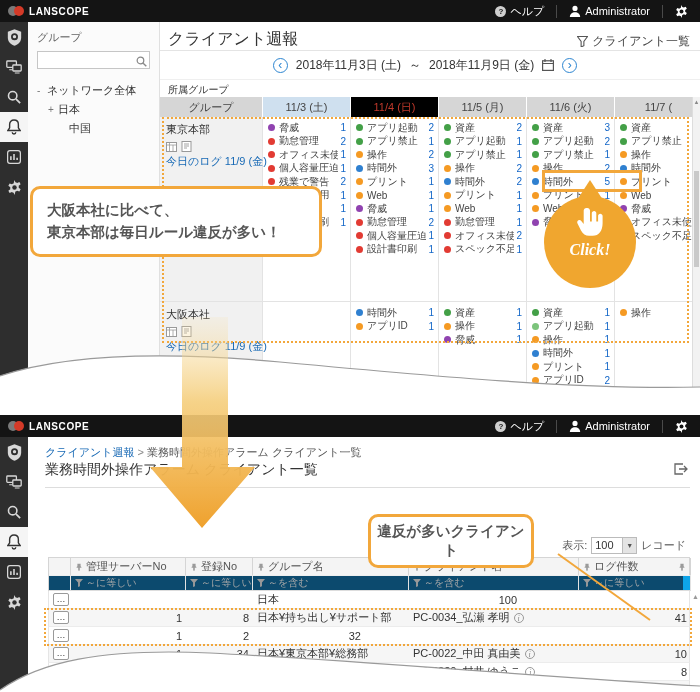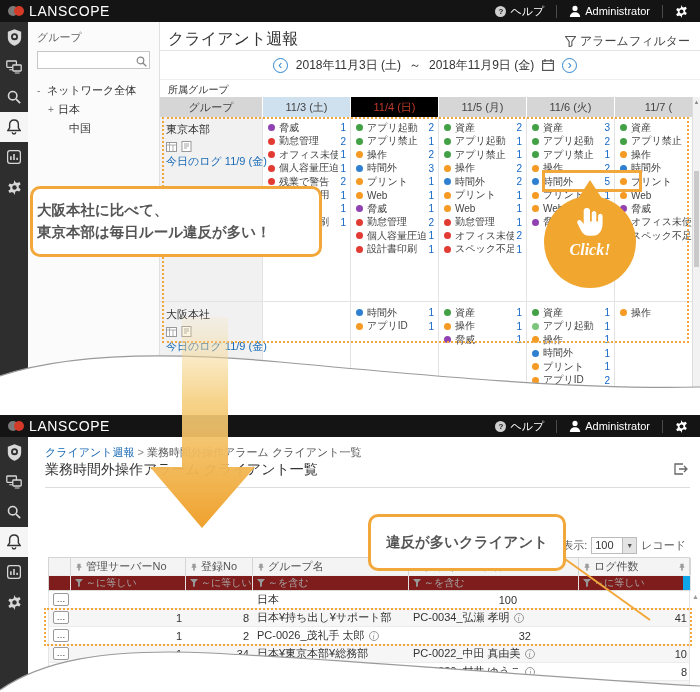--- a/index.html
+++ b/index.html
@@ -9,21 +9,21 @@
 .shot{position:absolute;left:0;width:700px;overflow:hidden;background:#fff}
 .s1{top:0;height:415px}
 .s2{top:415px;height:277px}
 
 .topbar{position:absolute;left:0;top:0;right:0;height:22px;background:#141414;color:#fff;
   display:flex;align-items:center;padding:0 8px;font-size:11px}
 .logo{display:flex;align-items:center;gap:5px}
 .lc{width:10px;height:10px;border-radius:50%;display:inline-block}
 .lc1{background:#7a7a7a}
 .lc2{background:#d43a28;margin-left:-9px}
-.ltxt{font-weight:normal;letter-spacing:.6px;font-size:14px}
+.ltxt{font-weight:bold;letter-spacing:.6px;font-size:10px}
 .tb-right{margin-left:auto;display:flex;align-items:center}
 .tb-item{display:flex;align-items:center;gap:4px;cursor:pointer;padding:0 4px}
 .tb-sep{width:1px;height:13px;background:#4a4a4a;margin:0 8px}
 .hcirc{width:11px;height:11px;border-radius:50%;background:#cfcfcf;color:#1a1a1a;font-size:8px;
   font-weight:bold;text-align:center;line-height:11px;display:inline-block}
 .uic svg,.gic svg{display:block}
 
 .rail{position:absolute;left:0;top:22px;width:28px;bottom:0;background:#2e2e2e}
 .ritem{width:28px;height:30px;display:flex;align-items:center;justify-content:center;color:#d8d8d8;cursor:pointer}
 .ritem.active{background:#f5f5f5;color:#333}
@@ -84,22 +84,22 @@
 .hlbox{position:absolute;left:542px;top:170px;width:100px;height:22px;border:3px solid #f2a73b;z-index:21}
 .badge{position:absolute;left:544px;top:196px;width:92px;height:92px;border-radius:50%;
   background:#f0a62f;z-index:22;display:flex;flex-direction:column;align-items:center}
 .btail{position:absolute;left:33px;top:-16px;width:0;height:0;border-left:13px solid transparent;
   border-right:13px solid transparent;border-bottom:20px solid #f0a62f}
 .handic{margin-top:9px;display:flex}
 .clicktxt{color:#fff;font-family:"Liberation Serif",serif;font-style:italic;font-weight:bold;
   font-size:16px;margin-top:-4px}
 .callout{position:absolute;background:#fff;border:3px solid #f2a73b;border-radius:10px;
   font-weight:bold;color:#555}
-.callout1{left:30px;top:186px;width:292px;padding:10px 4px;font-size:14.5px;line-height:1.55;z-index:46}
-.callout2{left:368px;top:514px;width:198px;padding:16px 0;text-align:center;font-size:14.5px;z-index:50}
+.callout1{left:30px;top:186px;width:292px;padding:10px 14px;font-size:14.5px;line-height:1.55;z-index:46}
+.callout2{left:368px;top:514px;width:166px;padding:5px 0;text-align:center;font-size:14.5px;z-index:50}
 .tear1{position:absolute;left:0;top:340px;z-index:30;pointer-events:none}
 .tear2{position:absolute;left:0;top:640px;z-index:31;pointer-events:none}
 .bigarrow{position:absolute;left:145px;top:315px;z-index:45;pointer-events:none}
 .conn2{position:absolute;left:550px;top:546px;z-index:27;pointer-events:none}
 .dotted2{position:absolute;left:44px;top:608px;width:648px;height:38px;
   border:2px dotted #f2a73b;z-index:26;pointer-events:none}
 
 .bc{position:absolute;left:45px;top:30px;font-size:11px;white-space:nowrap}
 .bclink{color:#1769b5;cursor:pointer}
 .bcsep{color:#888}
@@ -116,21 +116,21 @@
 .rval{flex:1;font-size:11px;padding:1px 3px;color:#333}
 .rbtn{width:14px;background:#e4e4e4;border-left:1px solid #bbb;font-size:7px;color:#555;
   text-align:center;line-height:15px}
 #clientTable{position:absolute;left:48px;top:142px;width:642px;font-size:11px}
 .chead{display:flex;height:18px;background:#f4f4f4;border:1px solid #d5d5d5;border-bottom:none;color:#555}
 .cc{display:flex;align-items:center;gap:3px;padding:0 4px;border-right:1px solid #d5d5d5;overflow:hidden;white-space:nowrap}
 .pin{display:flex;flex:none}
 .pin.tail{margin-left:auto}
 .c0{width:22px;flex:none}.c1{width:115px;flex:none}.c2{width:67px;flex:none}
 .c3{width:156px;flex:none}.c4{width:170px;flex:none}.c5{width:112px;flex:none}
-.cfilter{display:flex;height:16px;border-left:1px solid #d5d5d5;border-right:7px solid #0ea5e9;background:#7f1d1d}
+.cfilter{display:flex;height:16px;border-left:1px solid #d5d5d5;border-right:7px solid #0ea5e9;background:#0c4a6e}
 .cf{display:flex;align-items:center;gap:3px;padding:0 4px;border-right:1px solid #e2e2e2;
   border-top:1px solid #eee;border-bottom:1px solid #ddd;overflow:hidden;white-space:nowrap;cursor:text}
 .ffun{color:#999;display:flex;flex:none}
 .fph{color:#a8a8a8;font-size:10px}
 .crow{display:flex;height:18px;align-items:center;border-bottom:1px solid #ececec;
   border-left:1px solid #e5e5e5;border-right:1px solid #e5e5e5;background:#fff;cursor:pointer}
 .crow.odd{background:#f6f6f6}
 .cd{padding:0 4px;overflow:hidden;white-space:nowrap;color:#333}
 .cd.num{text-align:right}
 .dots3{width:16px;height:13px;border:1px solid #999;border-radius:2px;background:#fff;font-size:9px;
@@ -248,21 +248,21 @@
     </aside>
 
     <main class="s1main">
       <h1 class="ptitle">クライアント週報</h1>
       <div class="filterbtn">
         <span class="ficn">
             <svg width="11" height="11" viewBox="0 0 12 12">
               <path d="M0.5 0.5h11L7.5 6v4.5l-3 1.5V6z" fill="none" stroke="currentColor" stroke-width="1.2"></path>
             </svg>
           </span>
-        <span>アラームフィルター</span>
+        <span>クライアント一覧</span>
       </div>
       <div class="trule"></div>
       <div class="daterow">
         <span class="navcirc">‹</span>
         <span>2018年11月3日 (土)</span>
         <span>～</span>
         <span>2018年11月9日 (金)</span>
         <span class="calbtn">
             <svg width="12" height="12" viewBox="0 0 12 12">
               <rect x="0.6" y="1.8" width="10.8" height="9.6" fill="none" stroke="currentColor" stroke-width="1.2"></rect>
@@ -882,21 +882,20 @@
           <div class="cd c3">日本¥持ち出し¥サポート部</div>
           <div class="cd c4"><span>PC-0034_弘瀬 孝明</span><span class="iinfo">i</span></div>
           <div class="cd c5 num">41</div>
         </div>
         <div class="crow">
           <div class="cd c0">
             <div class="dots3">…</div>
           </div>
           <div class="cd c1 num">1</div>
           <div class="cd c2 num">2</div>
-          <div class="cd c4"><span>PC-0026_茂礼手 太郎</span><span class="iinfo">i</span></div>
           <div class="cd c5 num">32</div>
         </div>
         <div class="crow odd">
           <div class="cd c0">
             <div class="dots3">…</div>
           </div>
           <div class="cd c1 num">1</div>
           <div class="cd c2 num">34</div>
           <div class="cd c3">日本¥東京本部¥総務部</div>
           <div class="cd c4"><span>PC-0022_中田 真由美</span><span class="iinfo">i</span></div>

